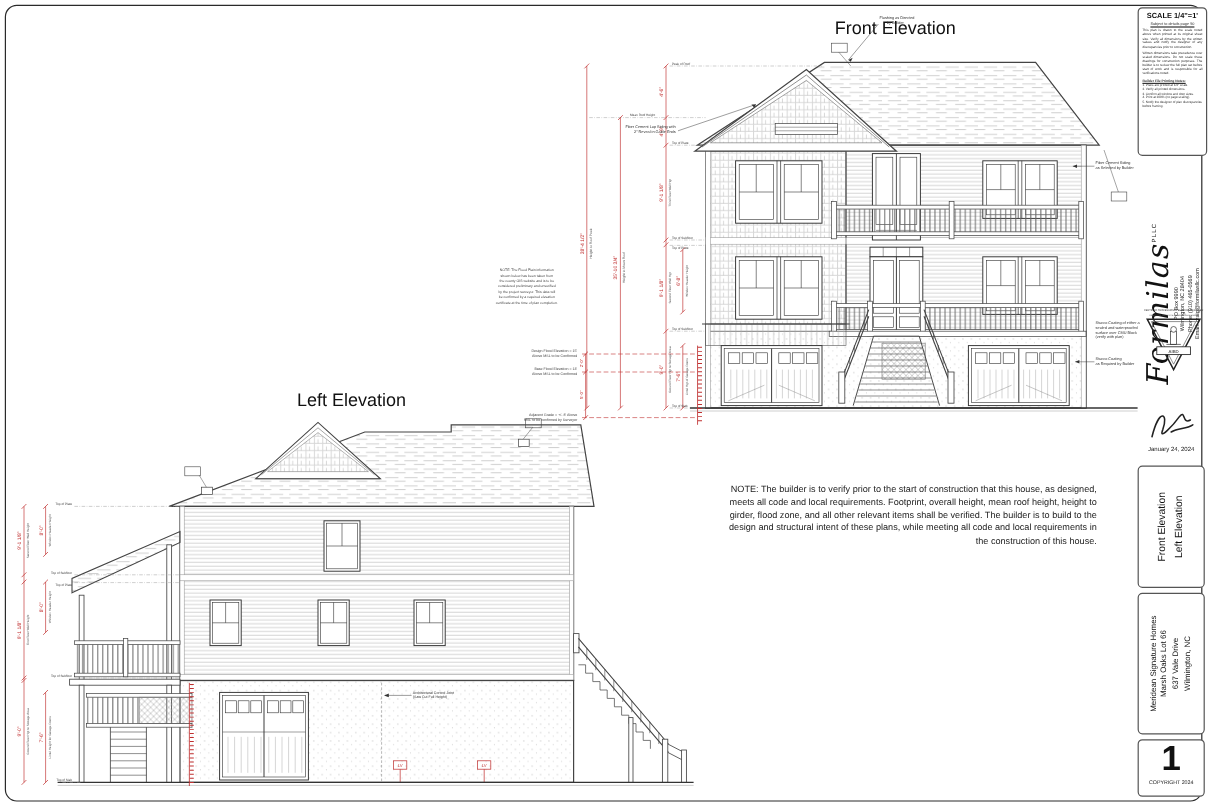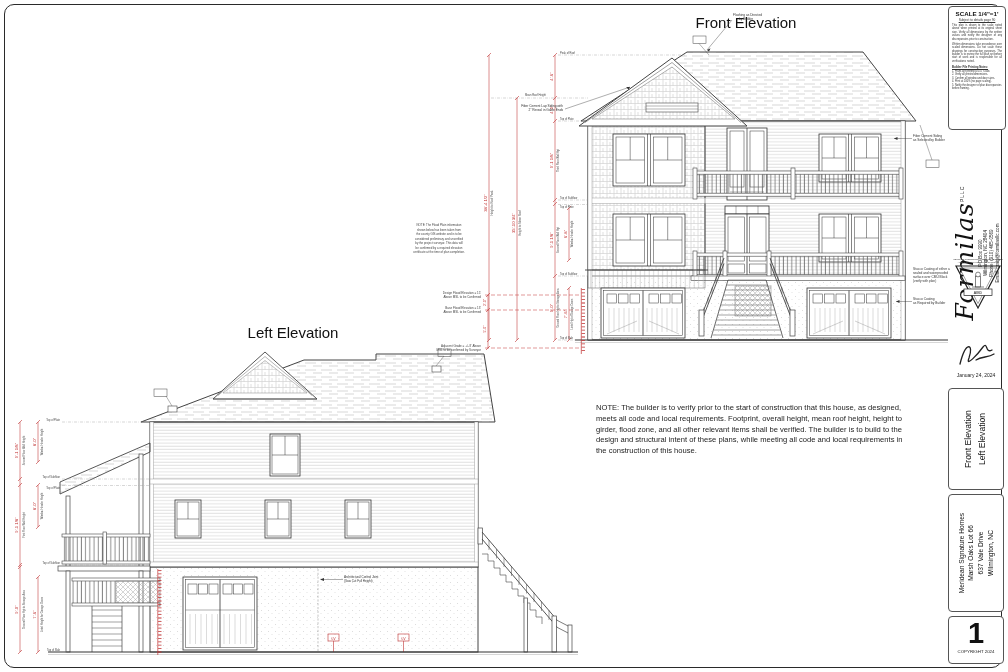--- a/index.html
+++ b/index.html
@@ -3,21 +3,21 @@
 <meta charset="utf-8">
 <style>
   html,body{margin:0;padding:0;}
   body{width:1008px;height:672px;position:relative;background:#fff;
        font-family:"Liberation Sans",sans-serif;color:#222;overflow:hidden;}
   .frame{position:absolute;left:4px;top:4px;width:996px;height:662px;
          border:1.6px solid #2a2a2a;border-radius:10px;}
   svg{position:absolute;}
   svg text{font-family:"Liberation Sans",sans-serif;}
   .note-par{position:absolute;left:596px;top:403px;width:318px;font-size:7.6px;
-            line-height:1.42;color:#1c1c1c;text-align:left;}
+            line-height:1.42;color:#1c1c1c;text-align:right;}
   .tb-box{position:absolute;border:1px solid #555;border-radius:4px;background:#fff;box-sizing:border-box;}
   .rot-inner{position:absolute;left:0;transform-origin:0 0;transform:rotate(-90deg);
              display:flex;flex-direction:column;justify-content:center;align-items:center;text-align:center;}
   .scale-box{left:948px;top:6px;width:58px;height:124px;padding:3px 3px;font-size:2.8px;color:#333;}
   .scale-title{font-size:6.2px;font-weight:bold;text-align:center;color:#111;}
   .scale-sub{font-size:3.2px;text-align:center;text-decoration:underline;margin:1px 0 2px 0;}
   .scale-par{font-size:2.7px;line-height:1.25;text-align:justify;margin-bottom:2px;}
   .scale-notes-title{font-size:2.8px;font-weight:bold;text-decoration:underline;margin-bottom:1px;}
   .scale-note-line{font-size:2.6px;line-height:1.3;}
   .firm-wrap{position:absolute;left:946px;top:126px;width:60px;height:254px;}

